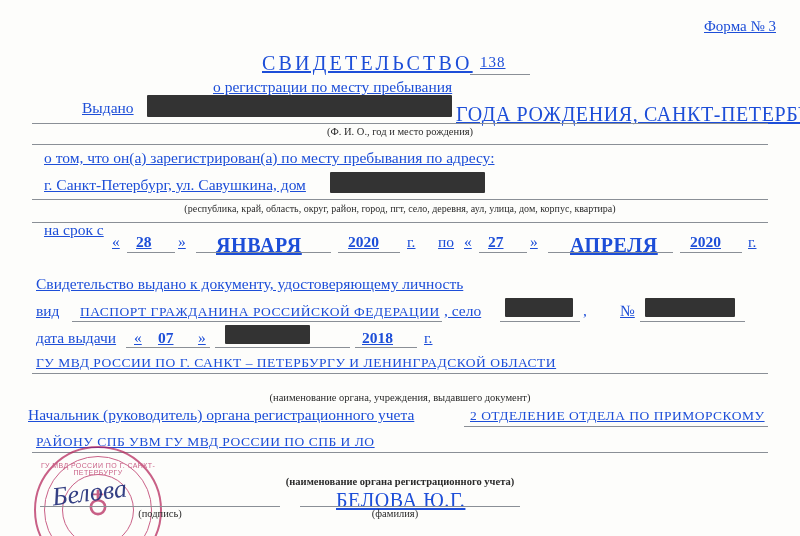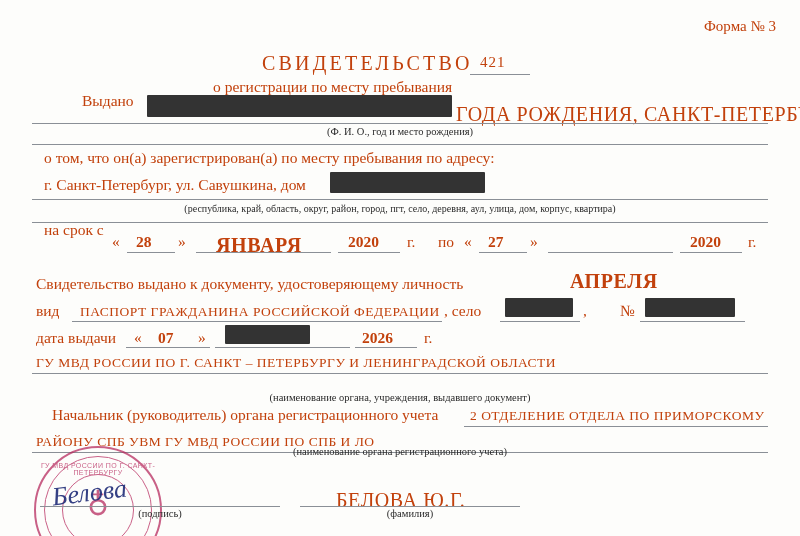--- a/index.html
+++ b/index.html
@@ -34,21 +34,22 @@
     position: absolute;
     font-size: 10.5px;
     color: #2a2a2a;
     text-align: center;
     font-family: "Liberation Serif", serif;
   }
   .txt {
     position: absolute;
     white-space: nowrap;
     font-family: "Liberation Serif", serif;
-    color: #c2410c;
+    color: #1d4ed8;
+    text-decoration: underline;
   }
   .form-no {
     font-size: 15px;
   }
   .title-main {
     font-size: 20px;
     letter-spacing: 3.2px;
     margin-left: 16px;
   }
   .title-sub {
@@ -130,26 +131,26 @@
 </style>
 </head>
 <body>
 
 <div class="page">
 
   <div class="txt form-no" style="right:24px; top:18px;">Форма № 3</div>
 
   <div class="txt title-main" style="left:246px; top:52px;">СВИДЕТЕЛЬСТВО</div>
 
-  <div class="txt num-hand" style="left:480px; top:54px;">421</div>
+  <div class="txt num-hand" style="left:480px; top:54px;">138</div>
   <div class="rule" style="left:470px; top:74px; width:60px;"></div>
 
   <div class="txt title-sub" style="left:213px; top:78px;">о регистрации по месту пребывания</div>
 
-  <div class="txt body-line" style="left:82px; top:92px;">Выдано</div>
+  <div class="txt body-line" style="left:82px; top:99px;">Выдано</div>
   <div class="redact" style="left:147px; top:95px; width:305px; height:22px;"></div>
   <div class="txt body-caps" style="left:456px; top:103px;">ГОДА РОЖДЕНИЯ, САНКТ-ПЕТЕРБУРГ</div>
   <div class="rule" style="left:32px; top:123px; width:736px;"></div>
 
   <div class="caption" style="left:200px; top:126px; width:400px;">(Ф. И. О., год и место рождения)</div>
   <div class="rule" style="left:32px; top:144px; width:736px;"></div>
 
   <div class="txt body-line" style="left:44px; top:149px;">о том, что он(а) зарегистрирован(а) по месту пребывания по адресу:</div>
 
   <div class="txt body-line" style="left:44px; top:176px;">г. Санкт-Петербург, ул. Савушкина, дом</div>
@@ -171,21 +172,21 @@
   <div class="txt body-line bold" style="left:348px; top:233px;">2020</div>
   <div class="rule" style="left:338px; top:252px; width:62px;"></div>
   <div class="txt body-line" style="left:407px; top:233px;">г.</div>
 
   <div class="txt body-line" style="left:438px; top:233px;">по</div>
   <div class="txt quote" style="left:464px; top:233px;">«</div>
   <div class="txt body-line bold" style="left:488px; top:233px;">27</div>
   <div class="txt quote" style="left:530px; top:233px;">»</div>
   <div class="rule" style="left:479px; top:252px; width:48px;"></div>
 
-  <div class="txt body-caps bold" style="left:570px; top:234px;margin-top:36px;">АПРЕЛЯ</div>
+  <div class="txt body-caps bold" style="left:570px; top:234px;">АПРЕЛЯ</div>
   <div class="rule" style="left:548px; top:252px; width:125px;"></div>
 
   <div class="txt body-line bold" style="left:690px; top:233px;">2020</div>
   <div class="rule" style="left:680px; top:252px; width:62px;"></div>
   <div class="txt body-line" style="left:748px; top:233px;">г.</div>
 
   <div class="txt body-line" style="left:36px; top:275px;">Свидетельство выдано к документу, удостоверяющему личность</div>
 
   <div class="txt body-line" style="left:36px; top:302px;">вид</div>
   <div class="txt small-caps" style="left:80px; top:304px;">ПАСПОРТ ГРАЖДАНИНА РОССИЙСКОЙ ФЕДЕРАЦИИ</div>
@@ -198,44 +199,44 @@
   <div class="redact" style="left:645px; top:298px; width:90px; height:19px;"></div>
   <div class="rule" style="left:640px; top:321px; width:105px;"></div>
 
   <div class="txt body-line" style="left:36px; top:329px;">дата выдачи</div>
   <div class="txt quote" style="left:134px; top:329px;">«</div>
   <div class="txt body-line bold" style="left:158px; top:329px;">07</div>
   <div class="txt quote" style="left:198px; top:329px;">»</div>
   <div class="rule" style="left:126px; top:347px; width:84px;"></div>
   <div class="redact" style="left:225px; top:325px; width:85px; height:19px;"></div>
   <div class="rule" style="left:215px; top:347px; width:135px;"></div>
-  <div class="txt body-line bold" style="left:362px; top:329px;">2026</div>
+  <div class="txt body-line bold" style="left:362px; top:329px;">2018</div>
   <div class="rule" style="left:355px; top:347px; width:62px;"></div>
   <div class="txt body-line" style="left:424px; top:329px;">г.</div>
 
   <div class="txt small-caps" style="left:36px; top:355px;">ГУ  МВД  РОССИИ  ПО  Г. САНКТ – ПЕТЕРБУРГУ  И  ЛЕНИНГРАДСКОЙ ОБЛАСТИ</div>
   <div class="rule" style="left:32px; top:373px; width:736px;"></div>
   <div class="caption" style="left:200px; top:392px; width:400px;">(наименование органа, учреждения, выдавшего документ)</div>
 
-  <div class="txt body-line" style="left:52px; top:406px;">Начальник (руководитель) органа регистрационного учета</div>
+  <div class="txt body-line" style="left:28px; top:406px;">Начальник (руководитель) органа регистрационного учета</div>
   <div class="txt small-caps" style="left:470px; top:408px;">2 ОТДЕЛЕНИЕ ОТДЕЛА  ПО ПРИМОРСКОМУ</div>
   <div class="rule" style="left:464px; top:426px; width:304px;"></div>
 
   <div class="txt small-caps" style="left:36px; top:434px;">РАЙОНУ СПБ УВМ  ГУ  МВД  РОССИИ  ПО СПБ  И  ЛО</div>
   <div class="rule" style="left:32px; top:452px; width:736px;"></div>
-  <div class="caption" style="left:200px; top:446px; width:400px;">(наименование органа регистрационного учета)</div>
+  <div class="caption" style="left:200px; top:476px; width:400px;font-weight:bold;">(наименование органа регистрационного учета)</div>
 
   <div class="stamp" style="left:34px; top:446px;">
     <div class="stamp-text" style="top:14px;">ГУ МВД РОССИИ ПО Г. САНКТ-ПЕТЕРБУРГУ</div>
     <div class="stamp-eagle">♁</div>
 
   </div>
 
   <div class="signature" style="left:52px; top:478px;">Белова</div>
 
   <div class="rule" style="left:40px; top:506px; width:240px;"></div>
   <div class="caption" style="left:100px; top:508px; width:120px;">(подпись)</div>
 
   <div class="txt body-caps" style="left:336px; top:489px;">БЕЛОВА Ю.Г.</div>
   <div class="rule" style="left:300px; top:506px; width:220px;"></div>
-  <div class="caption" style="left:350px; top:508px; width:120px;">(фамилия)</div>
+  <div class="caption" style="left:335px; top:508px; width:120px;">(фамилия)</div>
 
 </div>
 
 </body></html>

